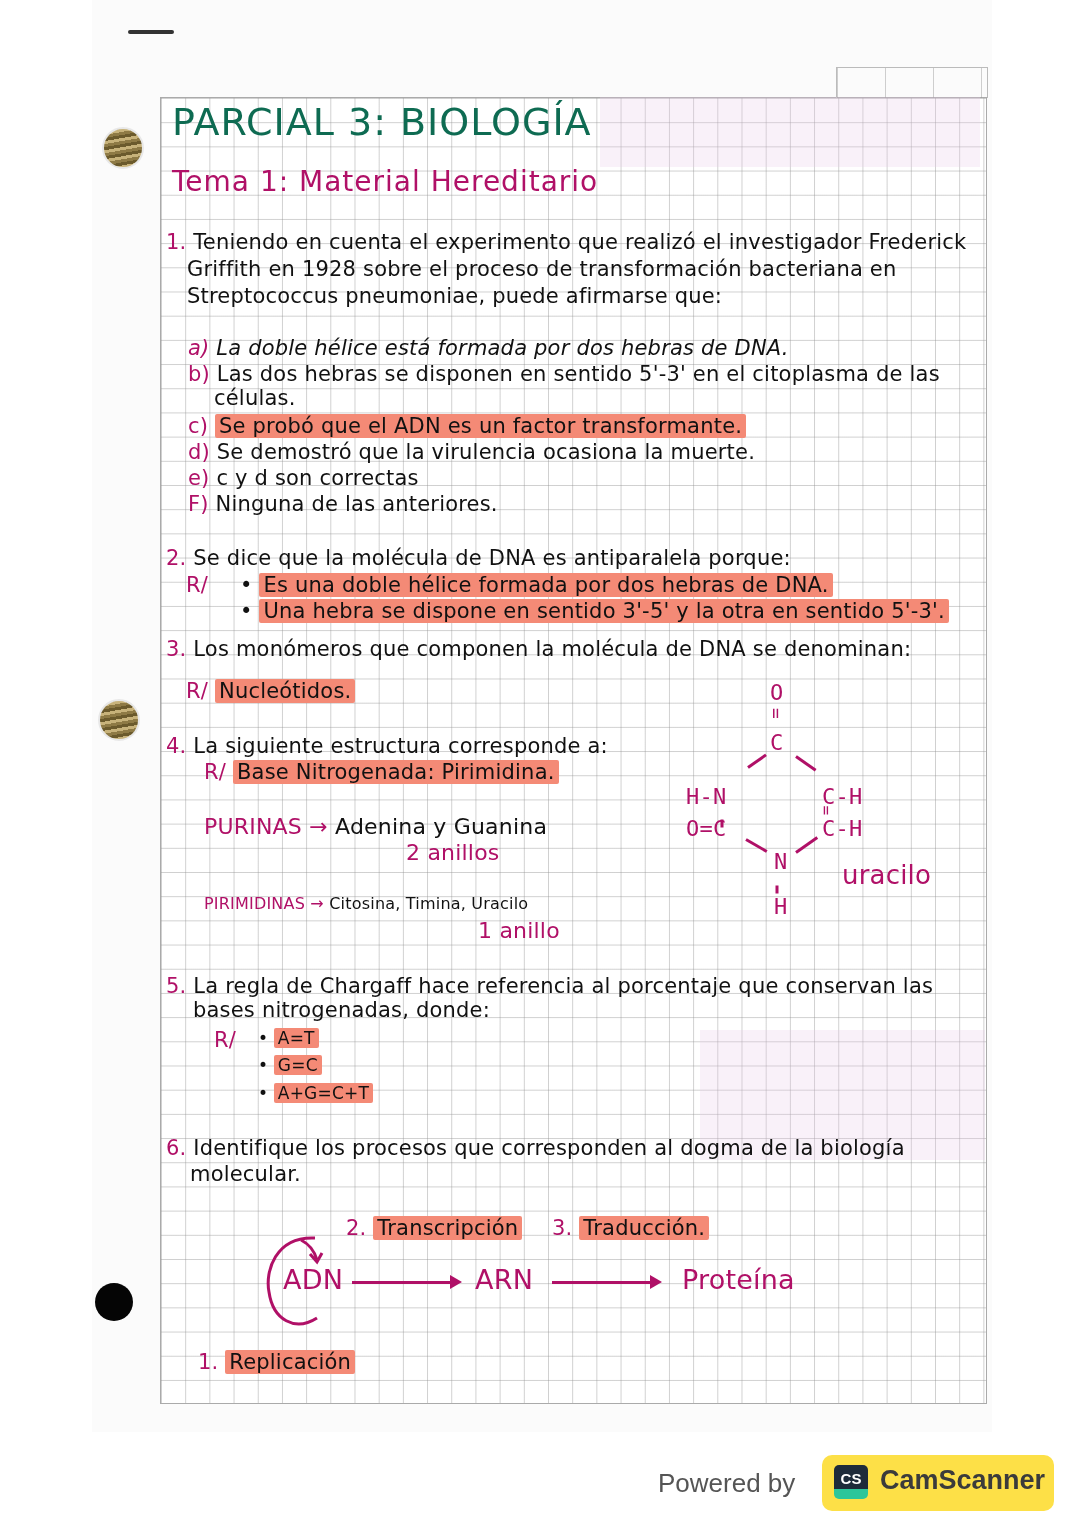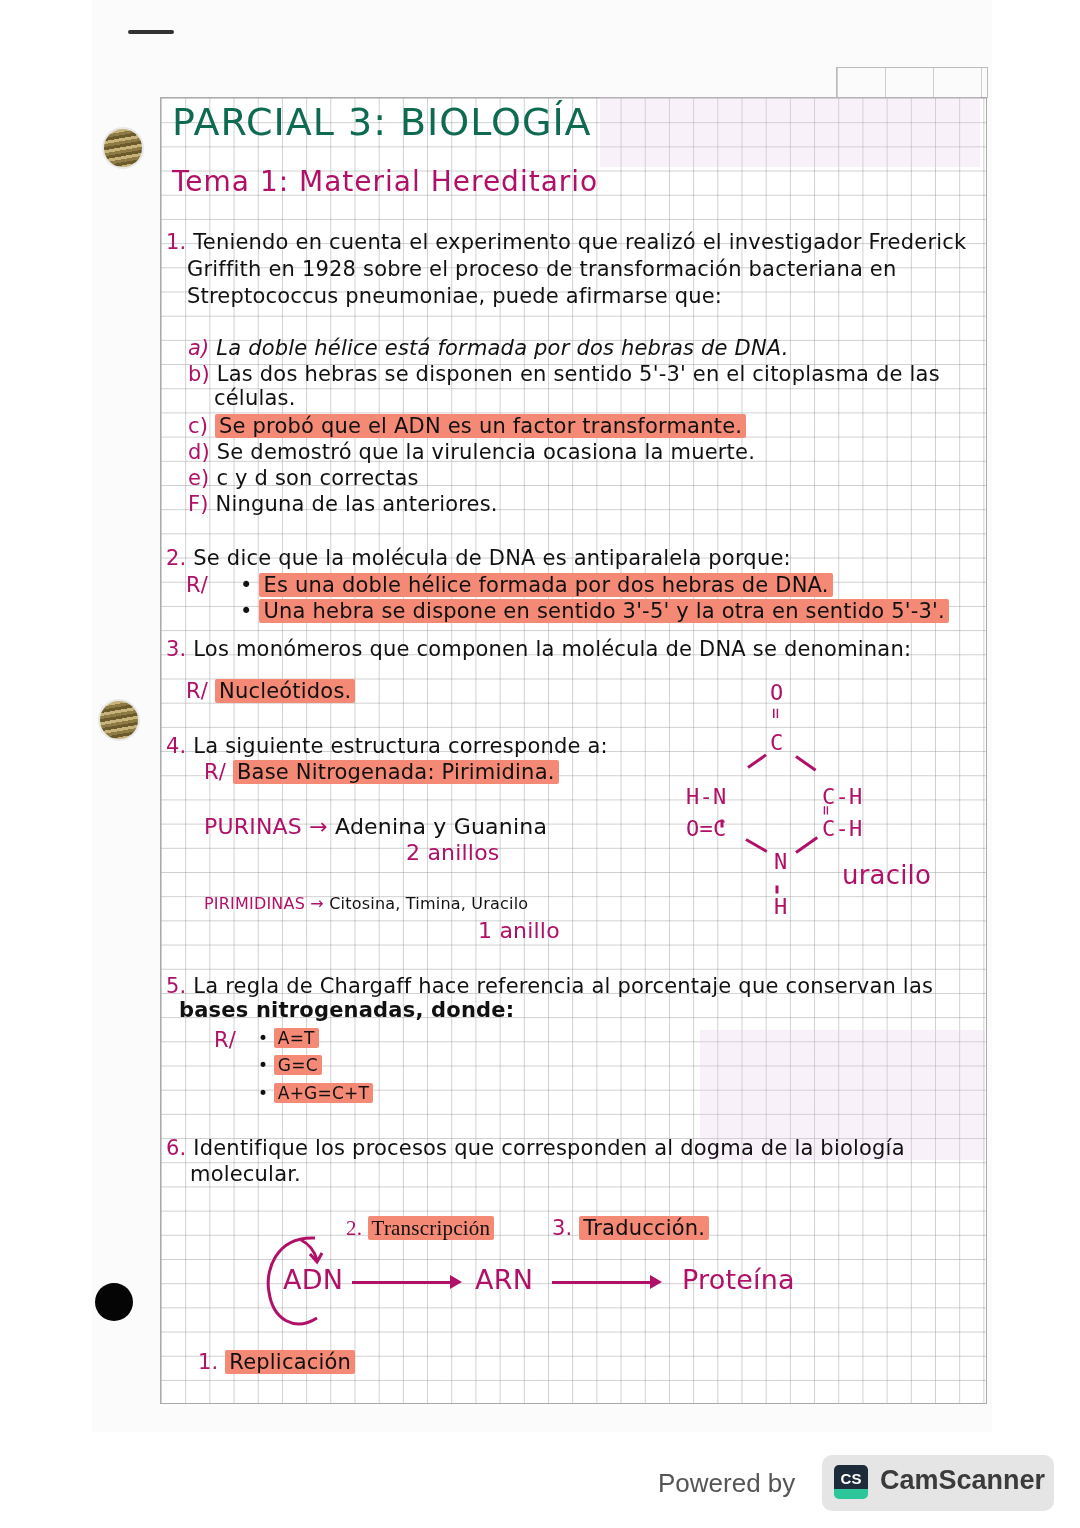--- a/index.html
+++ b/index.html
@@ -53,21 +53,21 @@
   .arrow-line { position:absolute; height:3px; background:#b01067; }
   .arrow-head {
     position:absolute; width:0; height:0;
     border-top:7px solid transparent; border-bottom:7px solid transparent;
     border-left:12px solid #b01067;
   }
   .bond { position:absolute; height:3px; background:#b01067; transform-origin:left center; }
   .footer-powered { position:absolute; left:658px; top:1468px; font-size:26px; color:#555; font-family:"Liberation Sans", sans-serif; }
   .cs-pill {
     position:absolute; left:822px; top:1455px; width:232px; height:56px;
-    background:#e5e5e5; border-radius:10px;
+    background:#fde047; border-radius:10px;
   }
   .cs-logo {
     position:absolute; left:12px; top:10px; width:34px; height:34px; border-radius:5px;
     background:linear-gradient(to bottom,#1e2b3a 0 72%,#2cc69a 72% 100%);
     color:#fff; font-size:15px; font-weight:bold; text-align:center; line-height:28px;
     font-family:"Liberation Sans", sans-serif;
   }
   .cs-text { position:absolute; left:58px; top:10px; font-size:27px; color:#3b3b3b; font-weight:bold; font-family:"Liberation Sans", sans-serif; }
 </style>
 </head>
@@ -182,21 +182,21 @@
   <div class="t chem" style="left:774px; top:849px;">N</div>
   <div class="bond" style="left:777px; top:884px; width:8px; transform:rotate(90deg);"></div>
   <div class="t chem" style="left:774px; top:894px;">H</div>
   <div class="t body mag" style="left:842px; top:860px; font-size:26px;">uracilo</div>
 </div>
 
 <div class="t body" style="left:166px; top:974px;">
   <span class="num">5.</span>
   <span>La regla de Chargaff hace referencia al porcentaje que conservan las</span>
 </div>
-<div class="t body" style="left:179px; top:998px;font-weight:bold;">bases nitrogenadas, donde:</div>
+<div class="t body" style="left:193px; top:998px;">bases nitrogenadas, donde:</div>
 <div class="t body mag" style="left:214px; top:1028px;">R/</div>
 <div class="t body" style="left:258px; top:1028px; font-size:17px;">
   <span>•</span>
   <span class="hl">A=T</span>
 </div>
 <div class="t body" style="left:258px; top:1055px; font-size:17px;">
   <span>•</span>
   <span class="hl">G=C</span>
 </div>
 <div class="t body" style="left:258px; top:1083px; font-size:17px;">
@@ -204,21 +204,21 @@
   <span class="hl">A+G=C+T</span>
 </div>
 
 <div class="t body" style="left:166px; top:1136px;">
   <span class="num">6.</span>
   <span>Identifique los procesos que corresponden al dogma de la biología</span>
 </div>
 <div class="t body" style="left:190px; top:1162px;">molecular.</div>
 
 <div>
-  <div class="t body" style="left:346px; top:1216px;font-family:Liberation Serif, serif;">
+  <div class="t body" style="left:346px; top:1216px;">
     <span class="mag">2.</span>
     <span class="hl">Transcripción</span>
   </div>
   <div class="t body" style="left:552px; top:1216px;">
     <span class="mag">3.</span>
     <span class="hl">Traducción.</span>
   </div>
 
   <svg style="position:absolute; left:255px; top:1232px;" width="80" height="110">
     <path d="M 60 6 C 20 4, 10 40, 14 60 C 18 88, 40 100, 62 86" fill="none" stroke="#b01067" stroke-width="3"></path>

